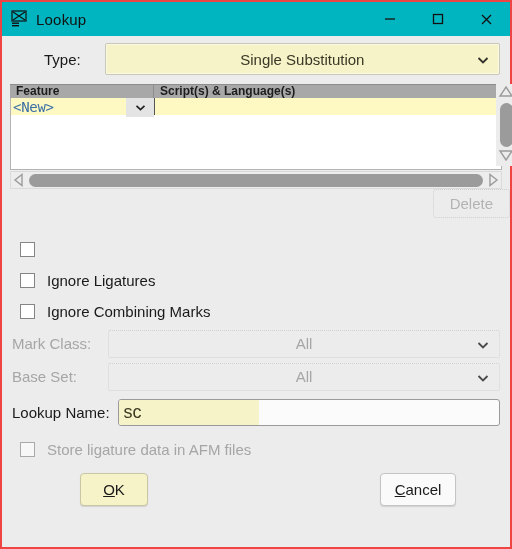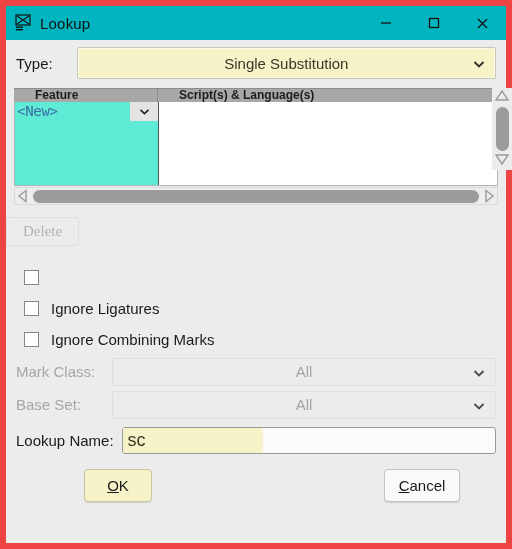--- a/index.html
+++ b/index.html
@@ -4,64 +4,64 @@
 <style>
   html,body{margin:0;padding:0;}
   body{
     width:512px;height:549px;overflow:hidden;
     font-family:"Liberation Sans", sans-serif;
     background:#ececec;
     -webkit-font-smoothing:antialiased;
   }
   .dialog{
     position:relative;width:512px;height:549px;box-sizing:border-box;
-    border:6px solid #ef4444;background:#ececec;
+    border:2px solid #ef4444;background:#ececec;
   }
 
   
   .titlebar{
     height:34px;background:#00b5bf;display:flex;align-items:center;
     position:relative;
   }
   .title-icon{
     width:18px;height:18px;margin-left:8px;margin-right:8px;flex:none;
     display:flex;align-items:center;justify-content:center;
   }
   .title-text{
     font-size:15px;color:#111;letter-spacing:.2px;
   }
   .wincontrols{position:absolute;right:0;top:0;height:34px;display:flex;}
   .wc{width:48px;height:34px;display:flex;align-items:center;justify-content:center;}
   .wc svg{display:block;}
 
   
   .type-row{display:flex;align-items:center;height:40px;padding:6px 10px 0 10px;box-sizing:border-box;}
-  .type-label{font-size:15px;color:#1a1a1a;margin-right:8px;}
+  .type-label{font-size:15px;color:#1a1a1a;margin-right:8px;margin-left:32px;}
   .type-combo{
     position:relative;flex:1;height:30px;
     background:#f6f3c9;border:1px solid #c8c8b8;border-radius:2px;
     box-shadow:inset 0 0 0 1px #fbf9e4;
     display:flex;align-items:center;justify-content:center;margin-left:16px;
   }
   .type-combo .val{font-size:15px;color:#3a3826;}
   .type-combo .chev{position:absolute;right:10px;top:50%;transform:translateY(-50%);}
 
   
   .list-wrap{margin:8px 8px 0 8px;position:relative;}
   .list-head{
     display:flex;background:#a8a8a8;height:13px;overflow:hidden;
     border-top:1px solid #8d8d8d;
   }
   .list-head .col{
     font-size:12px;font-weight:bold;color:#1d1d1d;line-height:13px;
-    padding-left:21px;box-sizing:border-box;white-space:nowrap;
+    padding-left:6px;box-sizing:border-box;white-space:nowrap;
   }
   .col1{width:144px;border-right:1px solid #8d8d8d;}
   .col2{flex:1;}
-  .list-body{display:flex;height:84px;background:#5eead4;border:1px solid #b4b4b4;border-top:none;box-sizing:border-box;}
+  .list-body{display:flex;height:72px;background:#fef9c3;border:1px solid #b4b4b4;border-top:none;box-sizing:border-box;flex-direction:column;}
   .cell1{width:144px;border-right:1px solid #555;position:relative;box-sizing:border-box;}
   .cell-text{
     font-family:"DejaVu Sans Mono", monospace;font-size:14px;color:#3a6ea5;
     padding:1px 0 0 2px;letter-spacing:-0.3px;
   }
   .cell-drop{
     position:absolute;right:0;top:0;width:28px;height:19px;background:#e4e4e4;
     display:flex;align-items:center;justify-content:center;
   }
   .cell2{flex:1;background:#fff;}
@@ -72,21 +72,21 @@
   }
   .vthumb{width:13px;flex:1;margin:1px 0;background:#9b9b9b;border-radius:7px;}
   .hscroll{
     margin:1px 8px 0 8px;height:18px;background:#ededed;display:flex;align-items:center;
     border:1px solid #dadada;box-sizing:border-box;
   }
   .hthumb{flex:1;height:13px;background:#9b9b9b;border-radius:7px;margin:0 2px;}
   .arw{width:16px;display:flex;align-items:center;justify-content:center;flex:none;}
 
   
-  .delete-row{display:flex;justify-content:flex-start;margin-top:12px;font-family:Liberation Serif, serif;}
+  .delete-row{display:flex;justify-content:flex-end;margin-top:0;}
   .btn-delete{
     font-size:15px;color:#b3b3b3;background:#ececec;border:1px dotted #cfcfcf;
     border-radius:3px;padding:5px 16px;
   }
 
   
   .checks{margin:16px 0 0 18px;}
   .chk-row{display:flex;align-items:center;height:31px;}
   .box{width:13px;height:13px;border:1px solid #858585;background:#fff;flex:none;}
   .box.dis{border-color:#a9a9a9;background:#f7f7f7;}
@@ -265,19 +265,23 @@
 
   <div class="name-row">
     <div class="name-label">Lookup Name:</div>
     <div class="name-field">
       <div class="name-sel">
         <span>sc</span>
       </div>
     </div>
   </div>
 
+  <div class="afm-row">
+    <div class="box dis"></div>
+    <div class="chk-label dis">Store ligature data in AFM files</div>
+  </div>
 
   <div class="btn-row">
     <div class="btn btn-ok"><span class="mn">O</span><span>K</span></div>
     <div class="btn btn-cancel"><span class="mn">C</span><span>ancel</span></div>
   </div>
 
 </div>
 
 </body></html>

